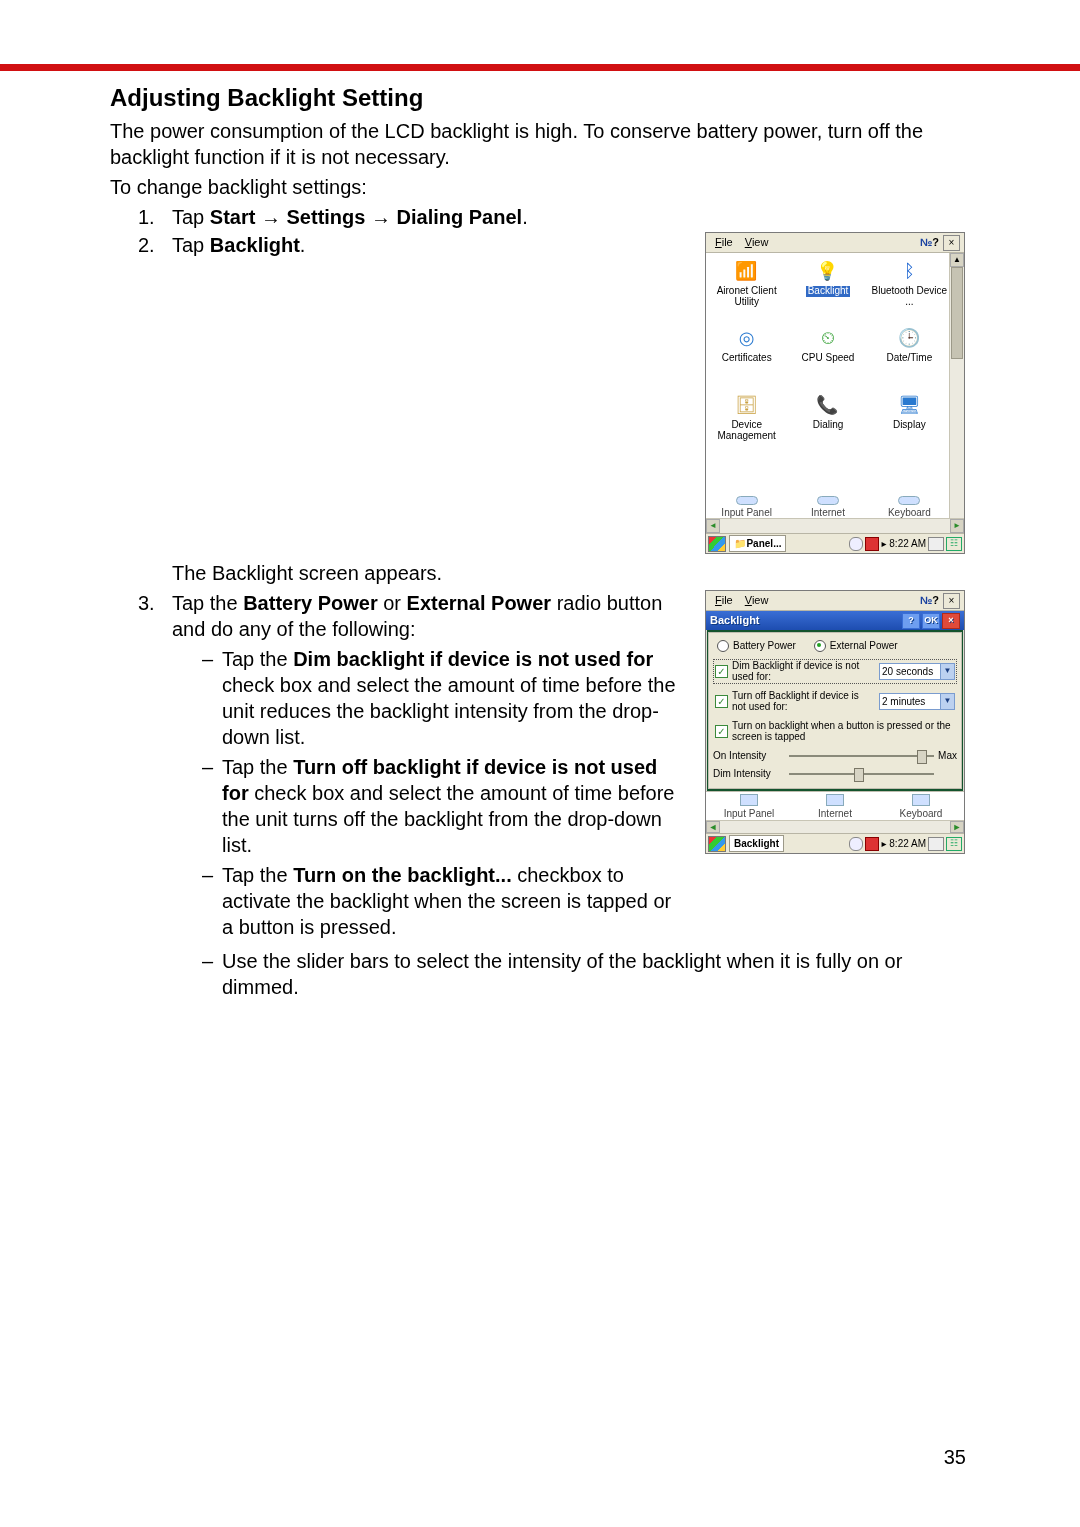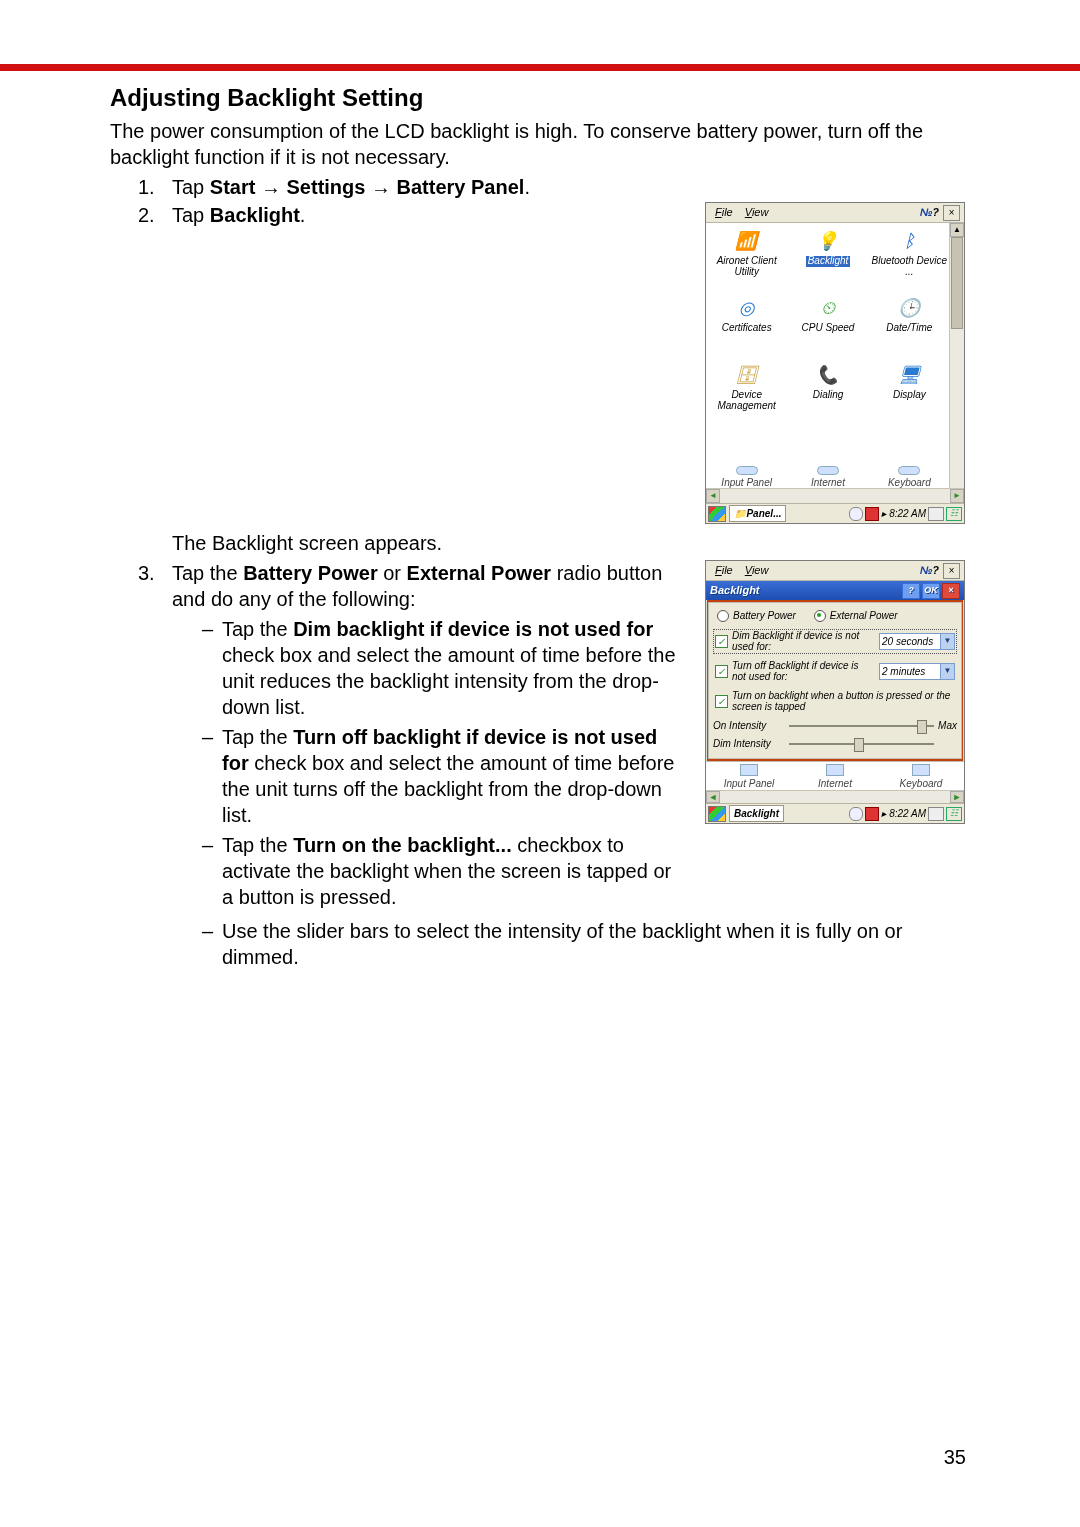--- a/index.html
+++ b/index.html
@@ -78,26 +78,25 @@
     display: flex;
     align-items: flex-start;
   }
   .floatbox .textcol { flex: 1 1 auto; }
   .floatbox .screenshot { flex: 0 0 auto; margin-left: 18px; }
 
   
   .ss {
     width: 258px;
     border: 1px solid #7a7a7a;
-    background: #c2410c;
+    background: #14532d;
     font-family: Tahoma, Arial, sans-serif;
     font-size: 11px;
     color: #000;
     box-shadow: 0 0 0 1px #dcdcd0 inset;
-    font-style: italic;
   }
   .ss-menu {
     display: flex;
     align-items: center;
     height: 19px;
     background: #ece9d8;
     border-bottom: 1px solid #b9b6a6;
     padding: 0 4px;
     gap: 2px;
   }
@@ -341,25 +340,26 @@
 </style>
 </head>
 <body>
 
 <div class="page">
   <div class="red-stripe"></div>
 
   <div class="content">
     <h3 class="heading">Adjusting Backlight Setting</h3>
     <p class="body">The power consumption of the LCD backlight is high. To conserve battery power, turn off the backlight function if it is not necessary.</p>
+    <p class="body">To change backlight settings:</p>
 
     <ol class="numbered">
       <li>
         <span class="num">1.</span>
-        <span>Tap </span><b>Start</b><span class="arrow"> → </span><b>Settings</b><span class="arrow"> → </span><b>Battery Panel</b><span>.</span>
+        <span>Tap </span><b>Start</b><span class="arrow"> → </span><b>Settings</b><span class="arrow"> → </span><b>Dialing Panel</b><span>.</span>
       </li>
 
       <li>
         <span class="num">2.</span>
         <div class="floatbox">
           <div class="textcol">
             <span>Tap </span><b>Backlight</b><span>.</span>
           </div>
 
           <div class="screenshot">

